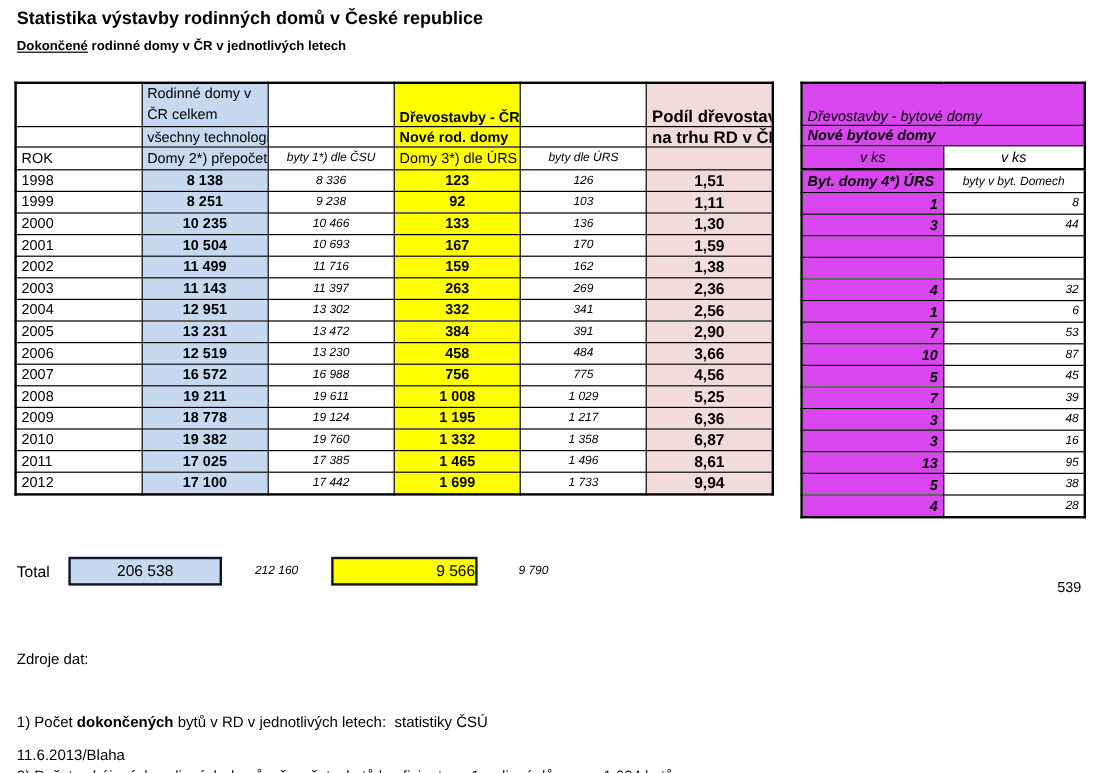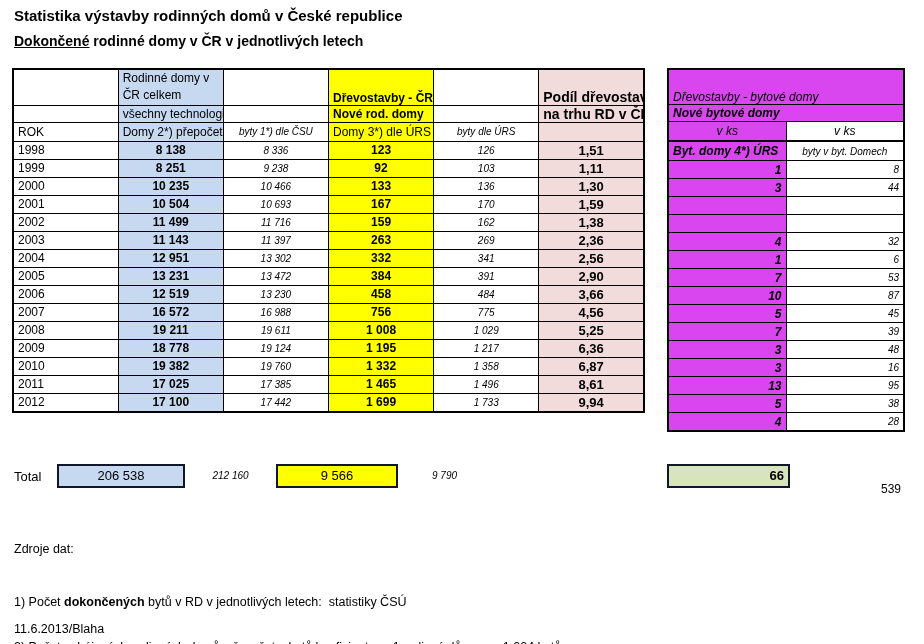--- a/index.html
+++ b/index.html
@@ -2,21 +2,21 @@
 <html><head>
 <meta charset="utf-8">
 <style>
   html,body { margin:0; padding:0; }
   body {
     width:924px; height:644px; background:#ffffff; position:relative;
     font-family:"Liberation Sans", sans-serif; color:#000;
     -webkit-font-smoothing:antialiased;
   }
   .title { position:absolute; left:14px; top:7px; font-size:15px; font-weight:bold; }
-  .subtitle { position:absolute; left:14px; top:33px; font-size:14px; font-weight:bold; }
+  .subtitle { position:absolute; left:14px; top:33px; font-size:11px; font-weight:bold; }
   .subtitle .u { text-decoration:underline; }
 
   .tables { position:absolute; left:12px; top:68px; display:flex; align-items:flex-start; }
   table { border-collapse:collapse; table-layout:fixed; }
   .main-table { width:633px; border:2px solid #000; }
   .green-table { margin-left:22px; width:238px; border:2px solid #000; }
   td {
     border:1px solid #000; padding:0 4px; font-size:12px; height:17px;
     overflow:hidden; white-space:nowrap; vertical-align:middle; text-align:left;
   }
@@ -35,21 +35,21 @@
   .wrap { white-space:normal; line-height:1.45; }
   .small-italic { font-style:italic; font-size:10px; }
   .italic12 { font-style:italic; font-size:12px; }
   .pink-hdr { font-weight:bold; font-size:14px; }
   .pink-val { font-weight:bold; font-size:13px; }
 
   .total-row { position:absolute; left:12px; top:464px; width:900px; height:28px; }
   .total-row .lbl { position:absolute; left:2px; top:5px; font-size:13px; }
   .tbox { position:absolute; top:0; height:20px; border:2px solid #0f172a; line-height:20px; font-size:13px; }
   .tbox.b-blue   { left:45px;  width:124px; background:#C6D9F0; text-align:center; }
-  .tbox.b-yellow { left:264px; width:118px; background:#FFFF00; text-align:center; }
+  .tbox.b-yellow { left:264px; width:118px; background:#FFFF00; text-align:right; }
   .tbox.b-green  { left:655px; width:115px; background:#D7E4BC; text-align:right; font-weight:bold; padding-right:4px; }
   .tval { position:absolute; top:6px; font-style:italic; font-size:10px; text-align:center; }
   .tval.v-csu { left:173px; width:91px; }
   .tval.v-urs { left:386px; width:93px; }
   .tval.v-bd  { left:774px; width:115px; font-style:normal; font-size:12px; text-align:right; top:18px; }
 
   .sources { position:absolute; left:14px; top:514px; font-size:12.5px; white-space:pre; }
   .sources .head { margin-bottom:10px; }
   .sources .line { line-height:17px; }
   .date { position:absolute; left:14px; top:622px; font-size:12.5px; }
@@ -293,21 +293,20 @@
       </tbody>
   </table>
 </div>
 
 <div class="total-row">
   <span class="lbl">Total</span>
   <span class="tbox b-blue">206 538</span>
   <span class="tval v-csu">212 160</span>
   <span class="tbox b-yellow">9 566</span>
   <span class="tval v-urs">9 790</span>
-  <span class="tbox b-green">66</span>
   <span class="tval v-bd">539</span>
 </div>
 
 <div class="sources">
   <div class="head">Zdroje dat:</div>
   <div class="line"><span>1) Počet </span><b>dokončených</b><span> bytů v RD v jednotlivých letech:  statistiky ČSÚ</span></div>
   <div class="line">2) Počet zahájených rodinných domů: přepočet z bytů koeficientem: 1 rodinný dům = ca 1,024 bytů</div>
   
   
 </div>

